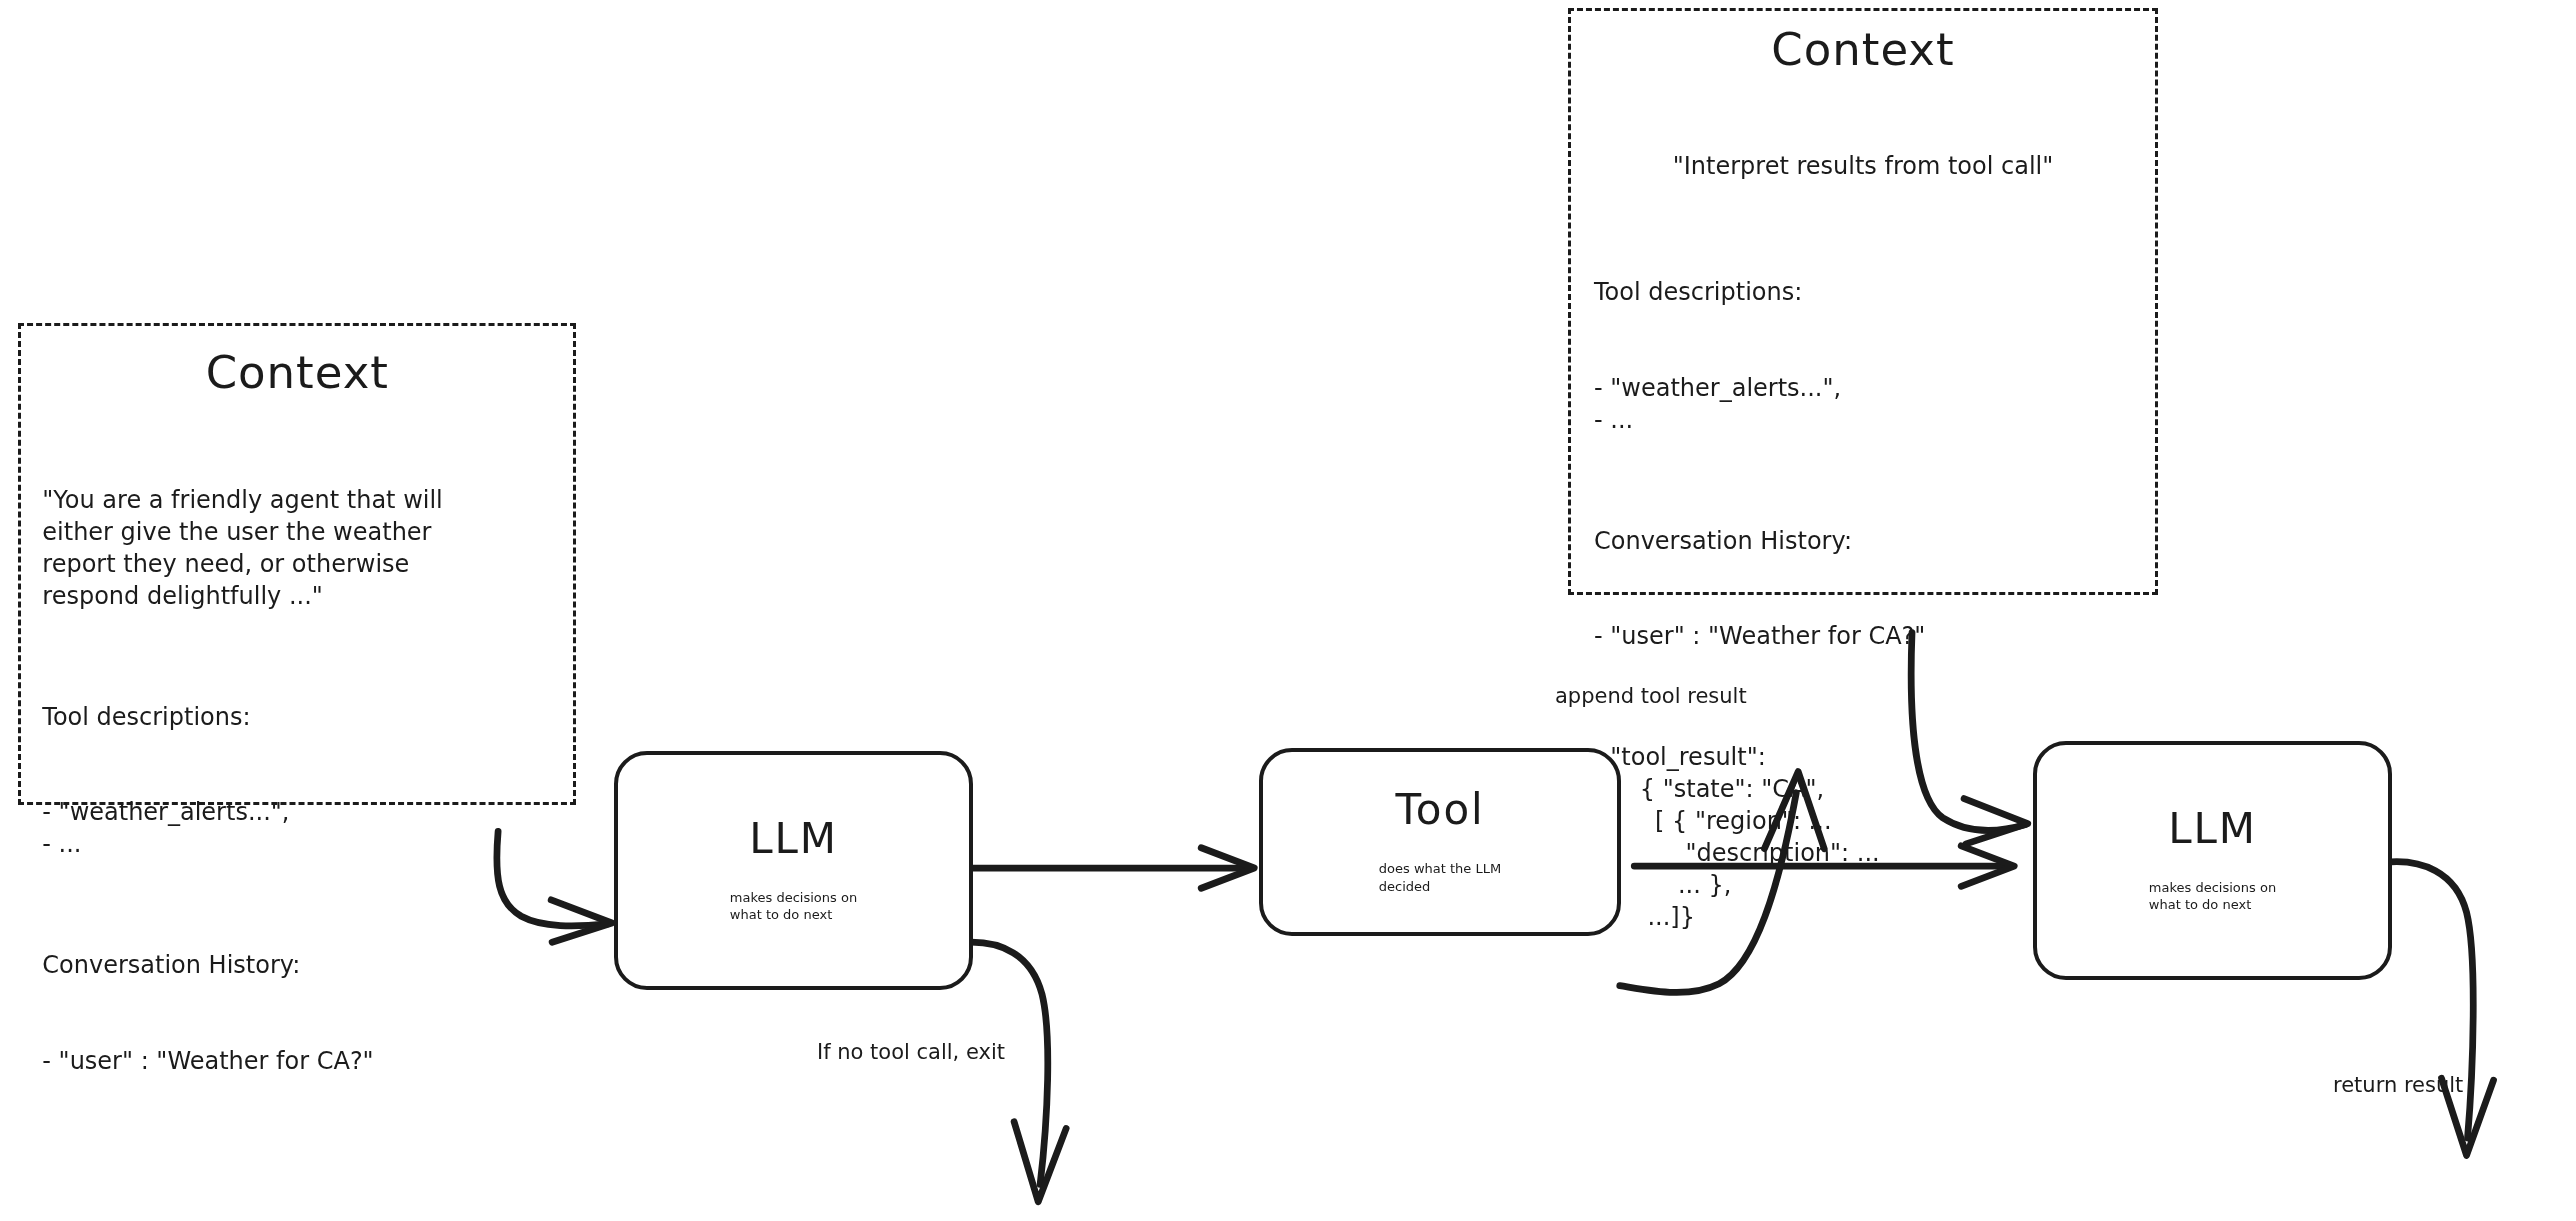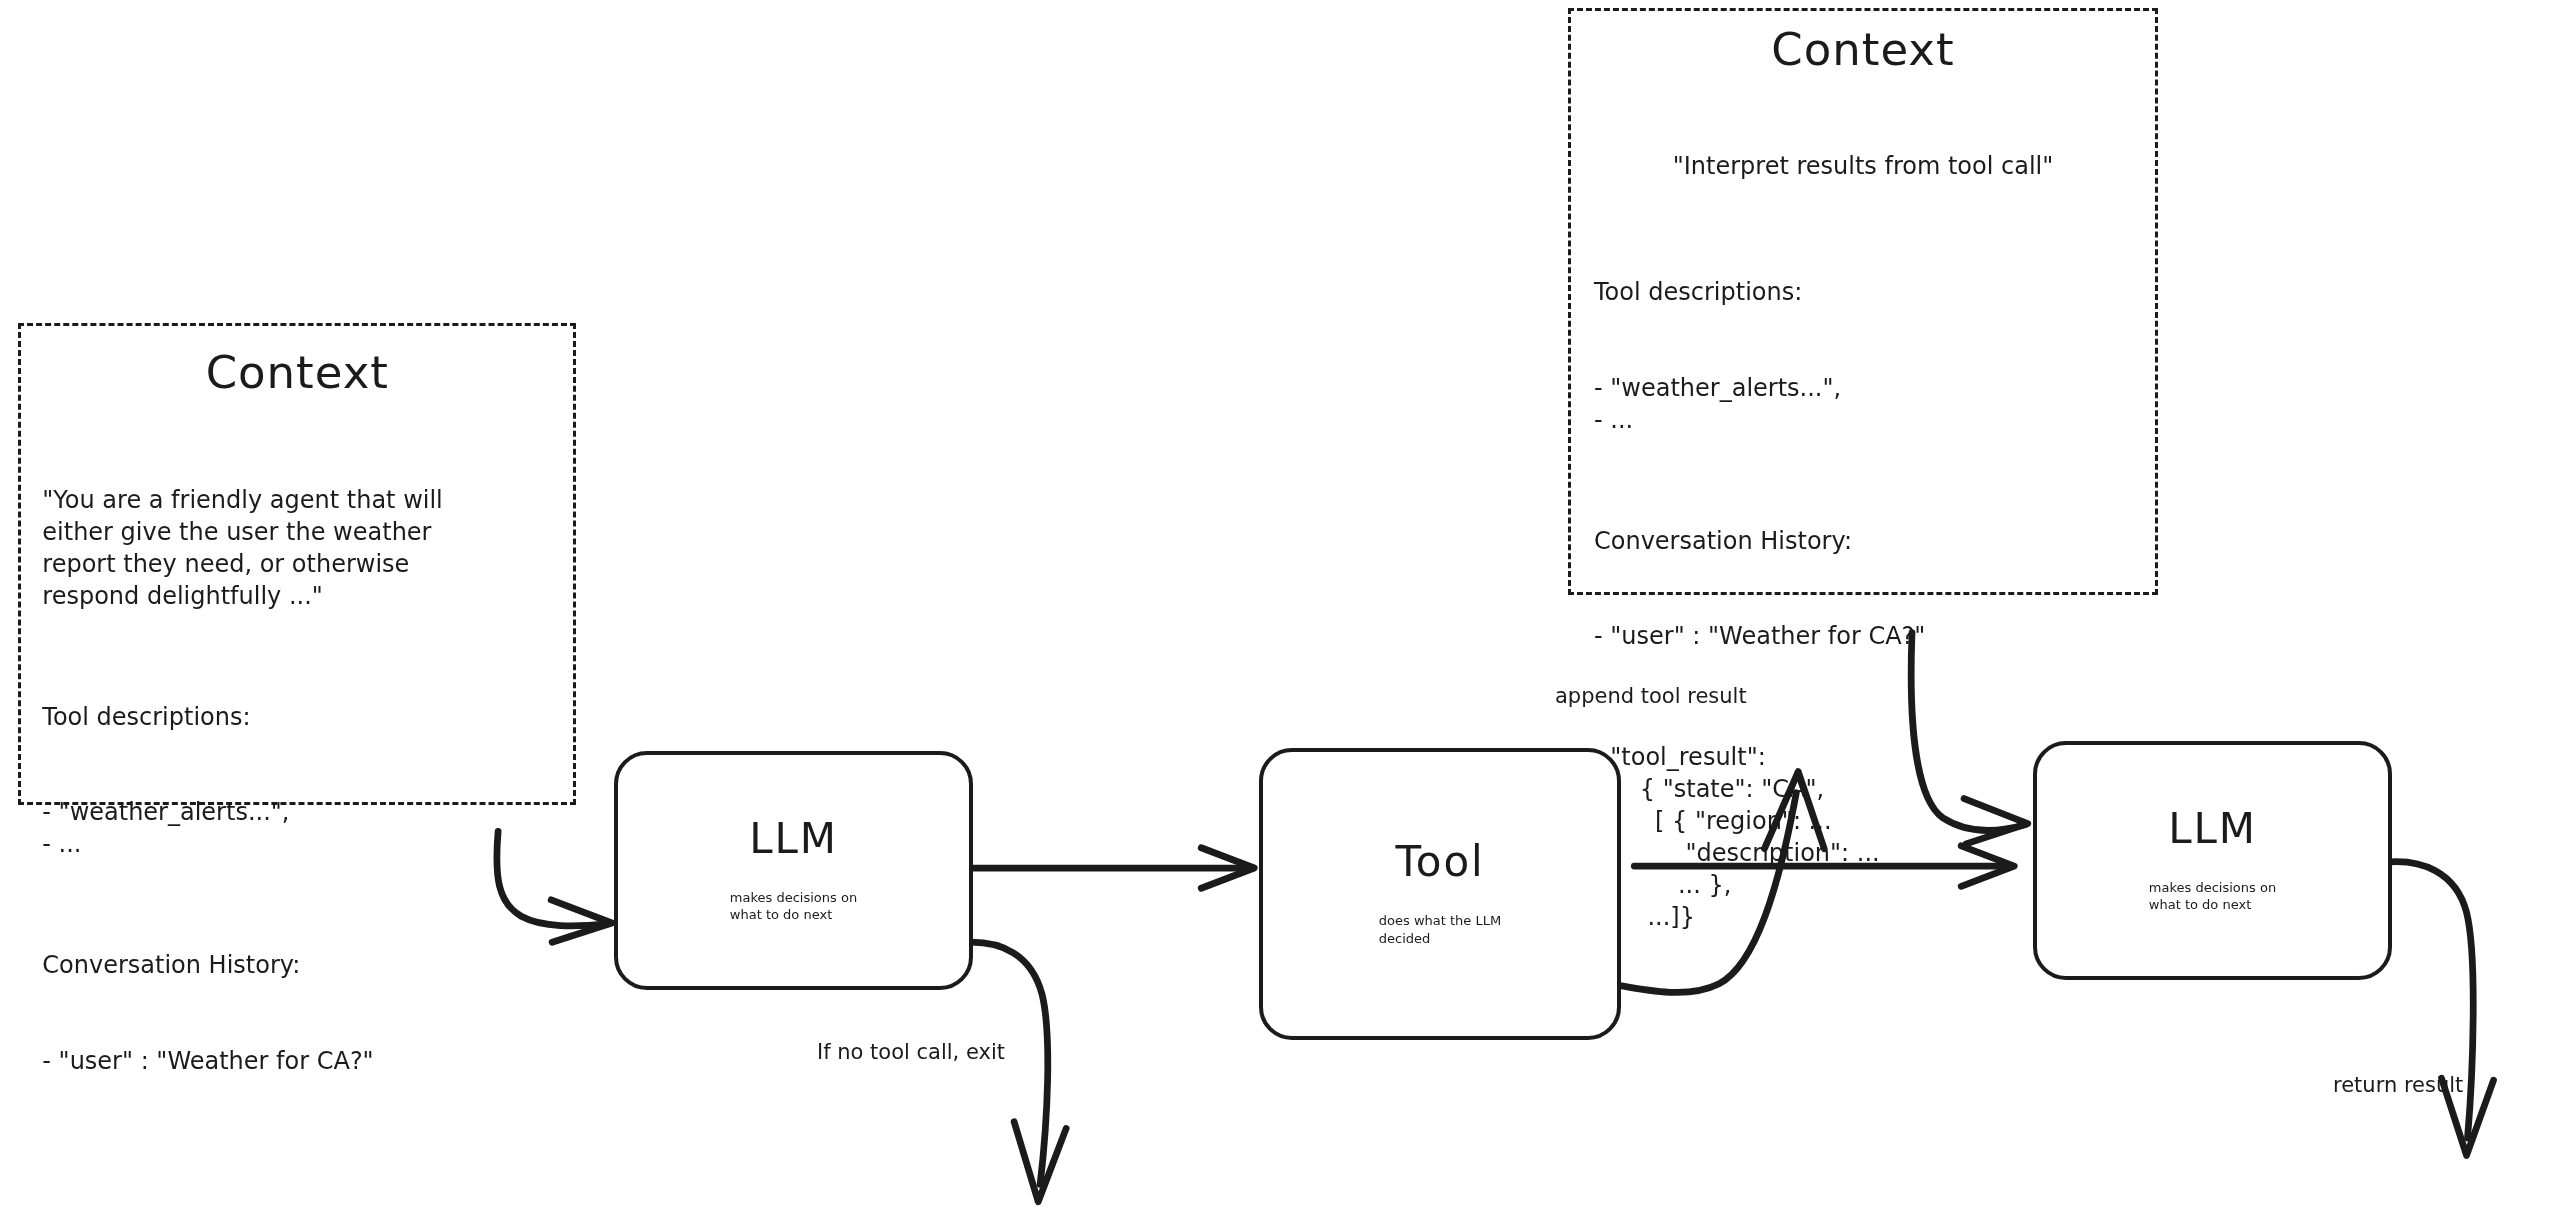--- a/index.html
+++ b/index.html
@@ -82,21 +82,21 @@
     margin-bottom: 29px;
   }
   .node-sub {
     font-size: 13px;
     line-height: 1.32;
     text-align: left;
     white-space: pre-line;
     align-self: center;
   }
   #node-llm-1  { left: 614px;  top: 751px; width: 359px; height: 239px; }
-  #node-tool   { left: 1259px; top: 748px; width: 362px; height: 292px; }
+  #node-tool   { left: 1259px; top: 748px; width: 362px; height: 188px; }
   #node-llm-2  { left: 2033px; top: 741px; width: 359px; height: 239px; }
 
   
   .edge-label {
     position: absolute;
     font-size: 21px;
     line-height: 1.2;
     white-space: nowrap;
   }
   #lbl-append { left: 1555px; top: 684px; }

